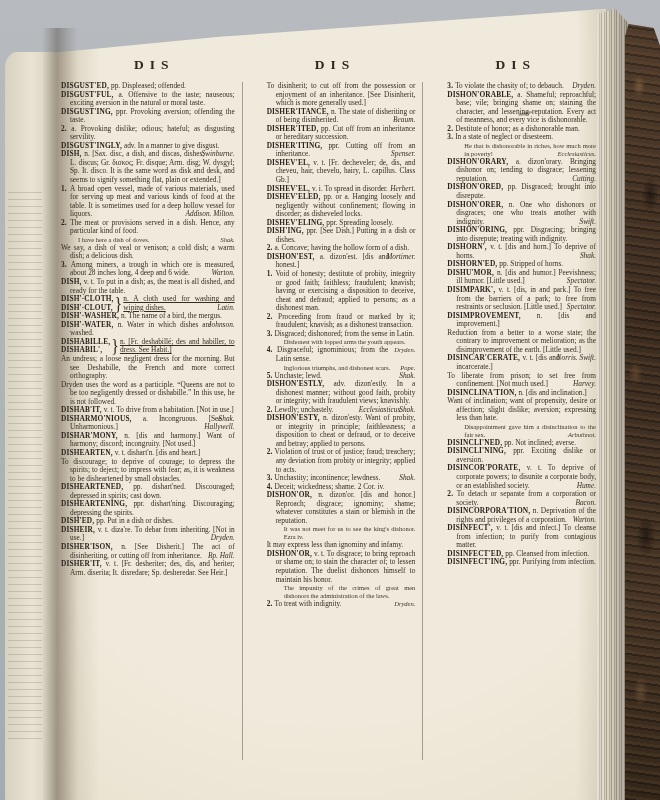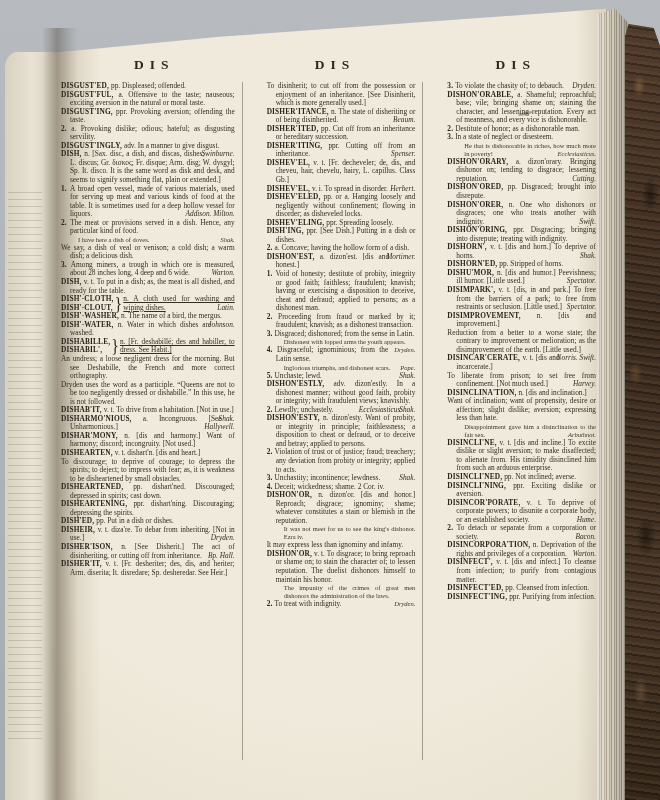--- a/index.html
+++ b/index.html
@@ -184,21 +184,20 @@
             <p class="e entry"><b class="hw">DISHORN'ED, </b>pp. Stripped of horns.</p>
             <p class="e entry"><b class="hw">DISHU'MOR, </b>n. [dis and humor.] Peevishness; ill humor. [Little used.]<span class="cite">Spectator.</span></p>
             <p class="e entry"><b class="hw">DISIMPARK', </b>v. t. [dis, in and park.] To free from the barriers of a park; to free from restraints or seclusion. [Little used.]<span class="cite">Spectator.</span></p>
             <p class="e entry"><b class="hw">DISIMPROVEMENT, </b>n. [dis and improvement.]</p>
             <p class="e para">Reduction from a better to a worse state; the contrary to improvement or melioration; as the disimprovement of the earth. [Little used.]<span class="cite">Norris. Swift.</span></p>
             <p class="e entry"><b class="hw">DISINCAR'CERATE, </b>v. t. [dis and incarcerate.]</p>
             <p class="e para">To liberate from prison; to set free from confinement. [Not much used.]<span class="cite">Harvey.</span></p>
             <p class="e entry"><b class="hw">DISINCLINA'TION, </b>n. [dis and inclination.]</p>
             <p class="e para">Want of inclination; want of propensity, desire or affection; slight dislike; aversion; expressing less than hate.</p>
             <p class="e quote">Disappointment gave him a disinclination to the fair sex.<span class="cite">Arbuthnot.</span></p>
-            <p class="e entry"><b class="hw">DISINCLI'NE, </b>v. t. [dis and incline.] To excite dislike or slight aversion; to make disaffected; to alienate from. His timidity disinclined him from such an arduous enterprise.</p>
             <p class="e entry"><b class="hw">DISINCLI'NED, </b>pp. Not inclined; averse.</p>
             <p class="e entry"><b class="hw">DISINCLI'NING, </b>ppr. Exciting dislike or aversion.</p>
             <p class="e entry"><b class="hw">DISINCOR'PORATE, </b>v. t. To deprive of corporate powers; to disunite a corporate body, or an established society.<span class="cite">Hume.</span></p>
             <p class="e sense"><b class="hw">2. </b>To detach or separate from a corporation or society.<span class="cite">Bacon.</span></p>
             <p class="e entry"><b class="hw">DISINCORPORA'TION, </b>n. Deprivation of the rights and privileges of a corporation.<span class="cite">Warton.</span></p>
             <p class="e entry"><b class="hw">DISINFECT', </b>v. t. [dis and infect.] To cleanse from infection; to purify from contagious matter.</p>
             <p class="e entry"><b class="hw">DISINFECT'ED, </b>pp. Cleansed from infection.</p>
             <p class="e entry"><b class="hw">DISINFECT'ING, </b>ppr. Purifying from infection.</p>
           </div>
       </div>

